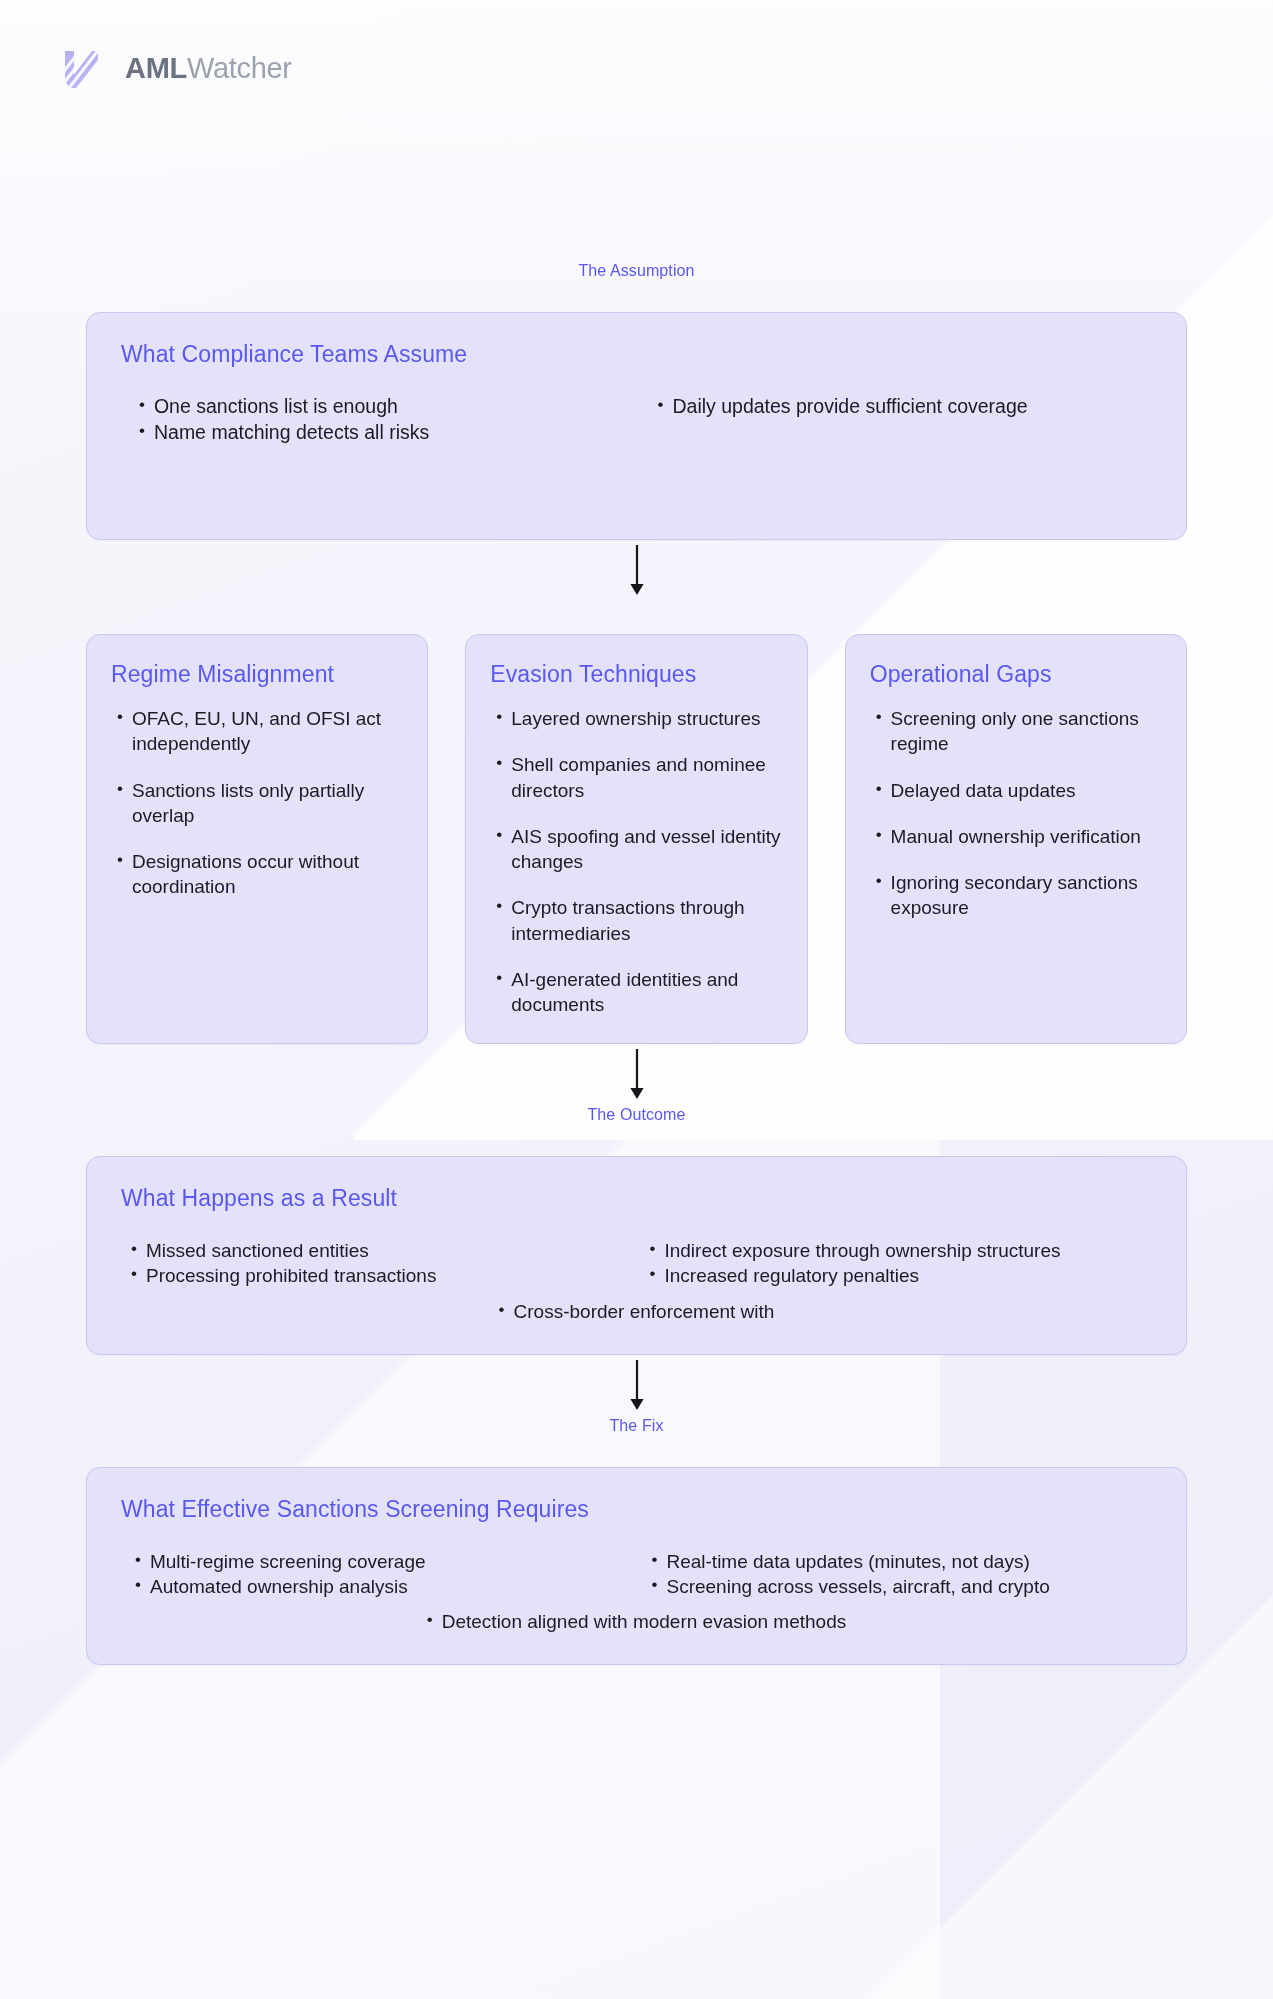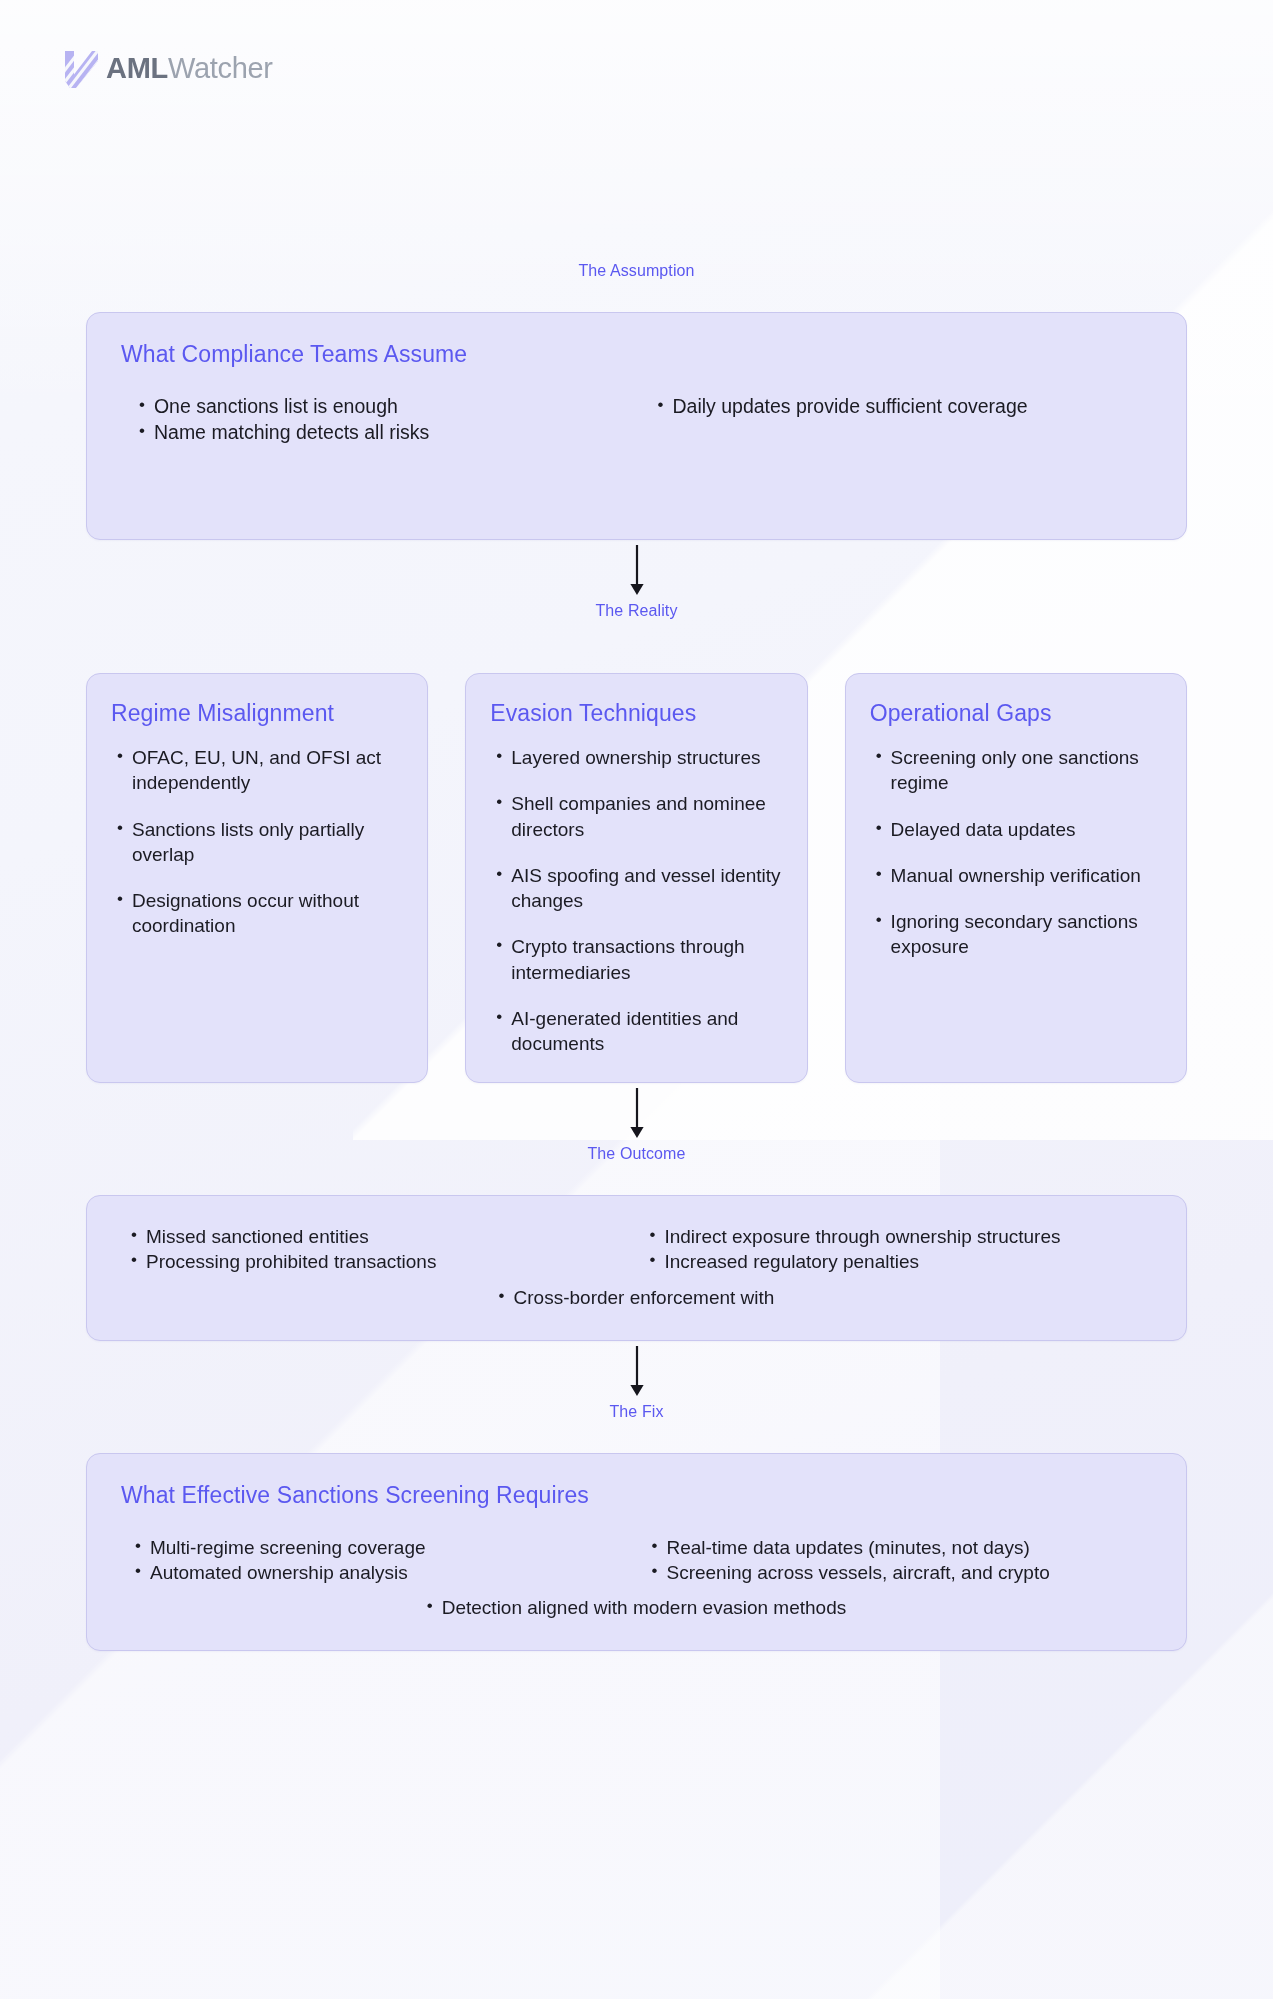--- a/index.html
+++ b/index.html
@@ -61,21 +61,21 @@
     padding: 0;
   }
 
   
   .brand {
     position: absolute;
     top: 48px;
     left: 62px;
     display: flex;
     align-items: center;
-    gap: 8px;
+    gap: 27px;
   }
   .brand-mark { width: 36px; height: 40px; display: block; }
   .brand-text {
     font-size: 29px;
     letter-spacing: -0.3px;
     white-space: nowrap;
   }
   .brand-aml { font-weight: 700; color: #6b7280; }
   .brand-watcher { font-weight: 400; color: #9ca3af; }
 
@@ -254,21 +254,20 @@
       </div>
     </div>
 
     <div class="arrow">
       <svg width="20" height="52" viewBox="0 0 20 52" xmlns="http://www.w3.org/2000/svg" aria-hidden="true">
         <line x1="10" y1="0" x2="10" y2="42" stroke="#16161d" stroke-width="2.2"></line>
         <path d="M10 50 L3.4 39 L16.6 39 Z" fill="#16161d"></path>
       </svg>
     </div>
 
-    <div class="section-label">The Reality</div>
 
     <div class="reality-grid">
 
       <div class="card col-card">
         <div class="card-title">Regime Misalignment</div>
         <ul>
           <li class="li">
               <span class="dot">•</span>
               <span>OFAC, EU, UN, and OFSI act independently</span>
             </li>
@@ -336,20 +335,21 @@
     <div class="arrow">
       <svg width="20" height="52" viewBox="0 0 20 52" xmlns="http://www.w3.org/2000/svg" aria-hidden="true">
         <line x1="10" y1="0" x2="10" y2="42" stroke="#16161d" stroke-width="2.2"></line>
         <path d="M10 50 L3.4 39 L16.6 39 Z" fill="#16161d"></path>
       </svg>
     </div>
 
     <div class="section-label">The Outcome</div>
 
     <div class="card card-wide" id="outcome-card">
+      <div class="card-title">What Happens as a Result</div>
       <div class="two-col">
         <ul>
           <li class="li">
               <span class="dot">•</span>
               <span>Missed sanctioned entities</span>
             </li>
           <li class="li">
               <span class="dot">•</span>
               <span>Processing prohibited transactions</span>
             </li>

